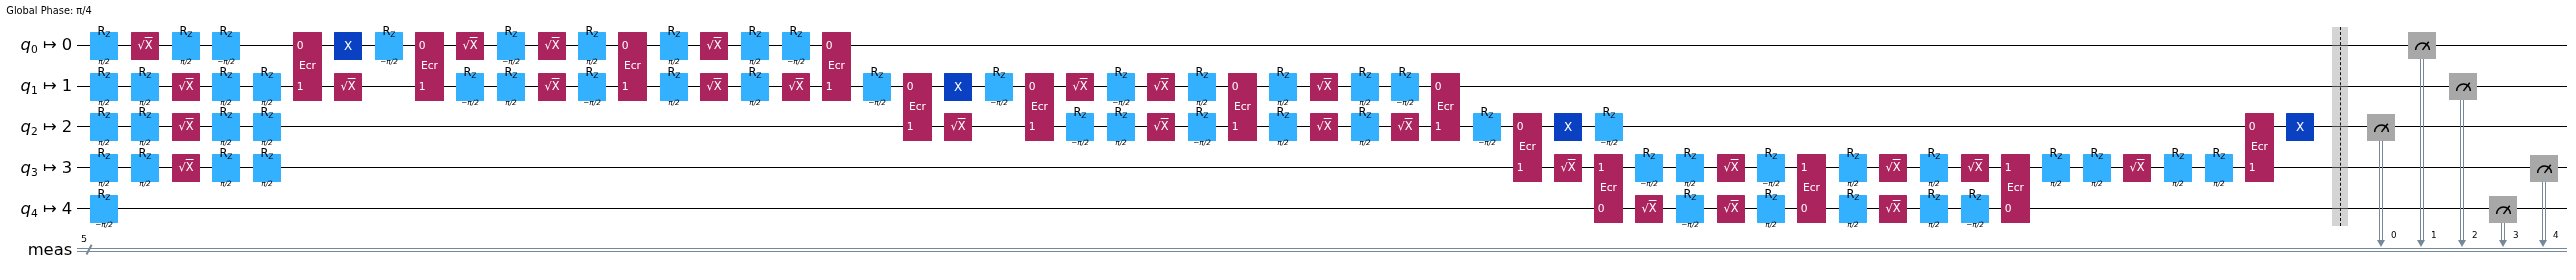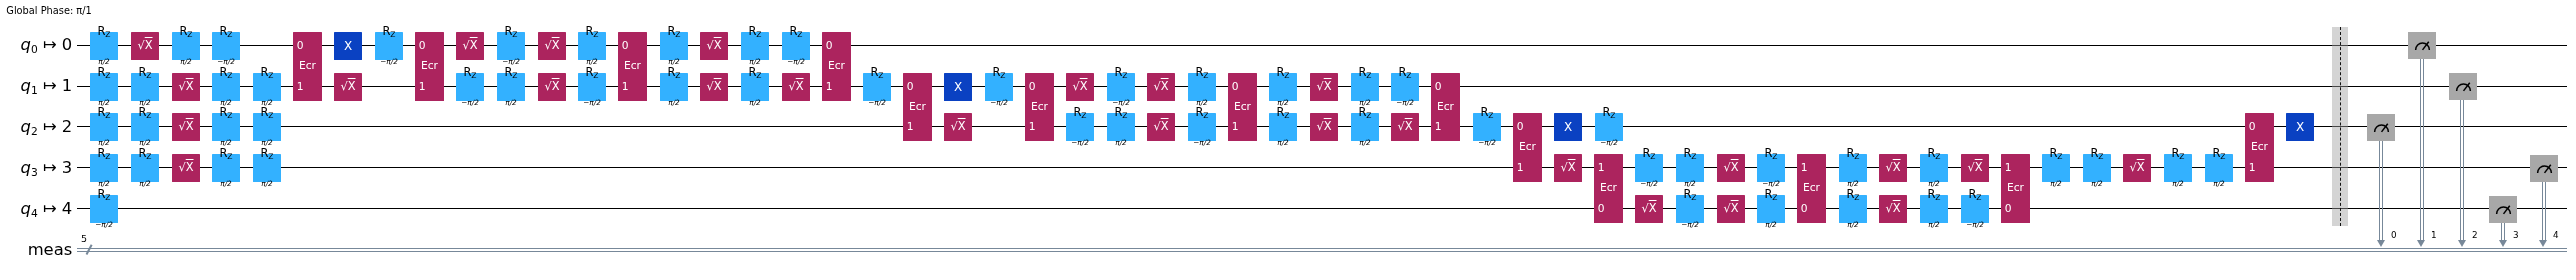--- a/index.html
+++ b/index.html
@@ -31,21 +31,21 @@
   .marrow{position:absolute;width:4.4px;box-sizing:border-box;border-left:1.3px solid #778899;
           border-right:1.3px solid #778899;background:transparent;}
   .mhead{position:absolute;width:0;height:0;border-left:4.4px solid transparent;
          border-right:4.4px solid transparent;border-top:7.6px solid #778899;}
   .clnum{position:absolute;font-size:8.8px;color:#000;line-height:1;}
 </style>
 </head>
 <body>
 
 <div id="circuit">
-  <div class="gphase">Global Phase: π/1</div>
+  <div class="gphase">Global Phase: π/4</div>
 <div class="wire" style="left: 77px; top: 45px; width: 2490px; background: rgb(0, 0, 0);"></div>
     <div class="qlabel" style="top: 35px;"><span class="qname">q</span><sub class="qsub">0</sub> ↦ 0</div>
     <div class="wire" style="left: 77px; top: 86px; width: 2490px; background: rgb(0, 0, 0);"></div>
     <div class="qlabel" style="top: 76px;"><span class="qname">q</span><sub class="qsub">1</sub> ↦ 1</div>
     <div class="wire" style="left: 77px; top: 126px; width: 2490px; background: rgb(0, 0, 0);"></div>
     <div class="qlabel" style="top: 117px;"><span class="qname">q</span><sub class="qsub">2</sub> ↦ 2</div>
     <div class="wire" style="left: 77px; top: 167px; width: 2490px; background: rgb(0, 0, 0);"></div>
     <div class="qlabel" style="top: 158px;"><span class="qname">q</span><sub class="qsub">3</sub> ↦ 3</div>
     <div class="wire" style="left: 77px; top: 208px; width: 2490px; background: rgb(0, 0, 0);"></div>
     <div class="qlabel" style="top: 199px;"><span class="qname">q</span><sub class="qsub">4</sub> ↦ 4</div>

